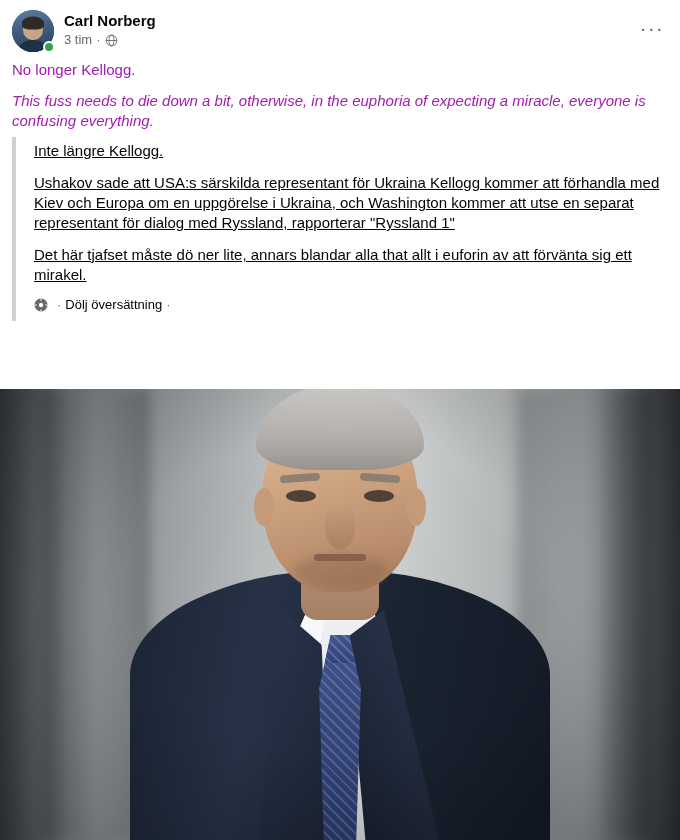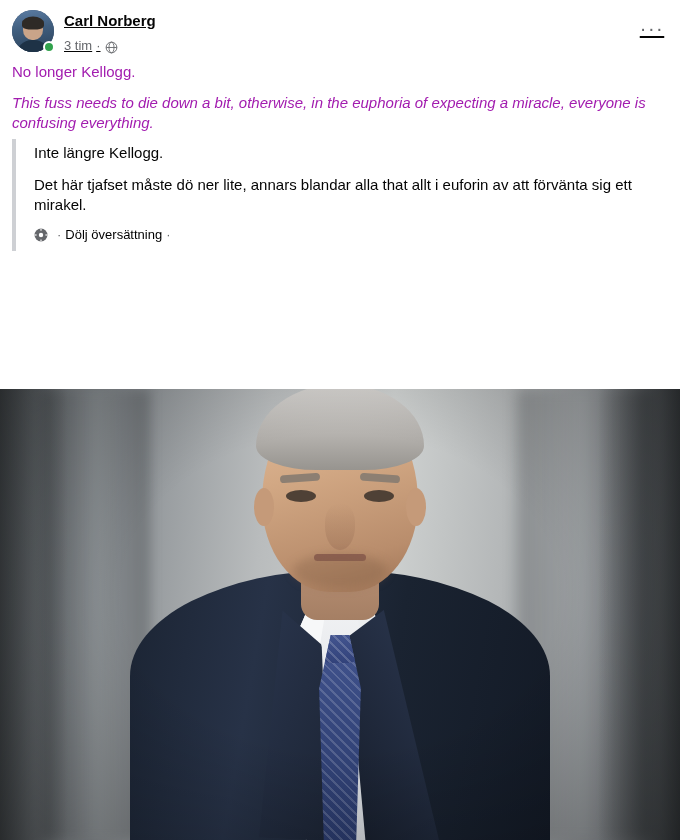--- a/index.html
+++ b/index.html
@@ -20,21 +20,20 @@
     position: relative;
     background: #ffffff;
     box-sizing: border-box;
   }
   
   .post-header {
     display: flex;
     align-items: flex-start;
     padding: 10px 12px 4px 12px;
     box-sizing: border-box;
-    text-decoration: underline;
   }
   .avatar-wrap {
     position: relative;
     width: 42px;
     height: 42px;
     flex: 0 0 42px;
     margin-right: 10px;
   }
   .avatar {
     width: 42px;
@@ -96,25 +95,25 @@
     padding-top: 1px;
   }
   .author {
     font-size: 15px;
     font-weight: bold;
     line-height: 19px;
     color: #050505;
   }
   .meta {
     display: flex;
-    align-items: flex-end;
+    align-items: center;
     font-size: 13px;
     color: #65676b;
     line-height: 16px;
-    margin-top: 8px;
+    margin-top: 2px;
   }
   .meta .dot-sep {
     margin: 0 4px;
   }
   .globe-icon svg { display: block; }
   .more-btn {
     flex: 0 0 auto;
     width: 32px;
     height: 32px;
     border-radius: 50%;
@@ -146,20 +145,21 @@
     margin: 6px 12px 0 12px;
     padding: 4px 0 8px 18px;
     border-left: 4px solid #ced0d4;
     box-sizing: border-box;
   }
   .tr-para {
     font-size: 15px;
     line-height: 20px;
     color: #050505;
     margin: 0 0 12px 0;
+    text-decoration: underline;
   }
   .tr-footer {
     display: flex;
     align-items: center;
     font-size: 13px;
     color: #65676b;
     line-height: 16px;
     margin-top: 2px;
   }
   .tr-gear {
@@ -451,20 +451,21 @@
     <div class="more-btn">···</div>
   </div>
 
   <div class="post-body">
     <p class="para">No longer Kellogg.</p>
     <p class="para">This fuss needs to die down a bit, otherwise, in the euphoria of expecting a miracle, everyone is confusing everything.</p>
   </div>
 
   <div class="translation">
     <p class="tr-para">Inte längre Kellogg.</p>
+    <p class="tr-para">Ushakov sade att USA:s särskilda representant för Ukraina Kellogg kommer att förhandla med Kiev och Europa om en uppgörelse i Ukraina, och Washington kommer att utse en separat representant för dialog med Ryssland, rapporterar "Ryssland 1"</p>
     <p class="tr-para">Det här tjafset måste dö ner lite, annars blandar alla that allt i euforin av att förvänta sig ett mirakel.</p>
     <div class="tr-footer">
       <span class="tr-gear">
         <svg width="14" height="14" viewBox="0 0 16 16" aria-hidden="true">
           <circle cx="8" cy="8" r="7.4" fill="#65676b"></circle>
           <circle cx="8" cy="8" r="2.5" fill="#ffffff"></circle>
           <g stroke="#ffffff" stroke-width="1.3">
             <line x1="8" y1="0.8" x2="8" y2="3"></line>
             <line x1="8" y1="13" x2="8" y2="15.2"></line>
             <line x1="0.8" y1="8" x2="3" y2="8"></line>

